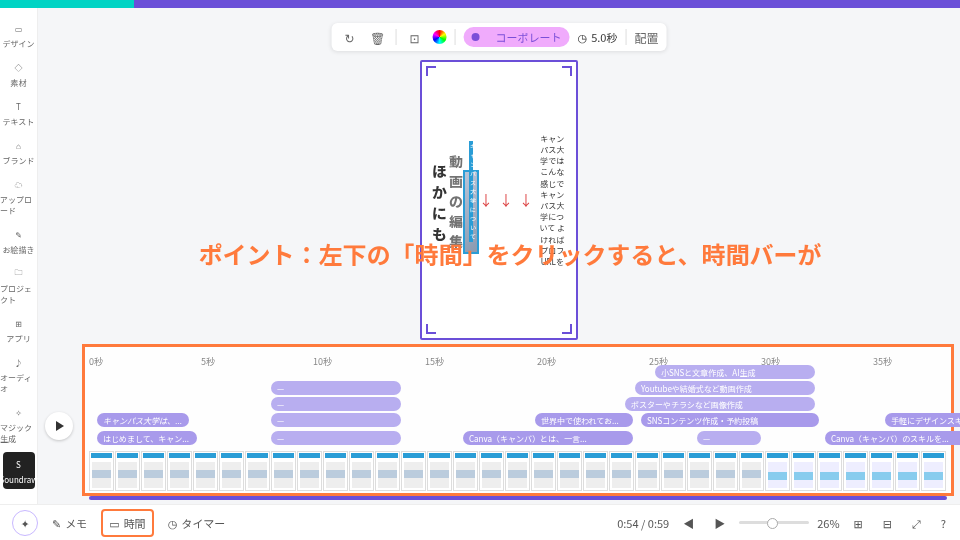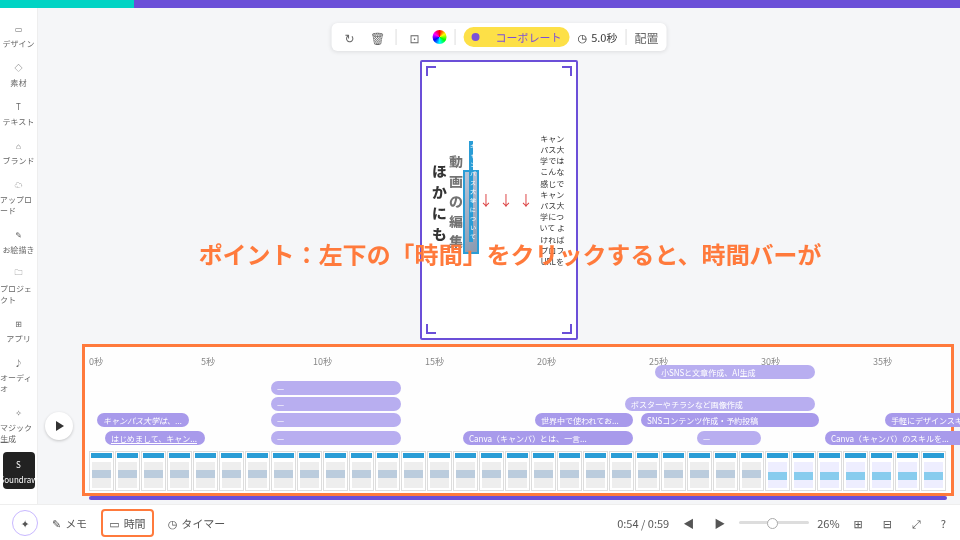--- a/index.html
+++ b/index.html
@@ -6,21 +6,21 @@
 body{width:960px;height:540px;background:#f5f6f8;position:relative;overflow:hidden;font-size:12px;color:#333}
 .topbar{position:absolute;top:0;left:0;right:0;height:8px;background:linear-gradient(90deg,#00d4c4 0,#00d4c4 14%,#6b4fd8 14%,#6b4fd8 100%)}
 .sidebar{position:absolute;left:0;top:8px;bottom:0;width:38px;background:#fff;border-right:1px solid #eee;display:flex;flex-direction:column;align-items:center;padding-top:8px;gap:2px}
 .side-item{display:flex;flex-direction:column;align-items:center;gap:2px;padding:4px 0;width:100%;cursor:pointer;color:#666;font-size:8px}
 .side-item .ico{width:16px;height:16px;display:flex;align-items:center;justify-content:center}
 .side-item.sdr{background:#222;color:#fff;border-radius:4px;margin:2px 3px;width:32px}
 .canvas-area{position:absolute;left:38px;right:0;top:8px;bottom:200px;background:#f5f6f8}
 .toolbar{position:absolute;top:15px;left:50%;transform:translateX(-50%);display:flex;align-items:center;gap:8px;background:#fff;border-radius:6px;padding:4px 8px;box-shadow:0 1px 4px rgba(0,0,0,.1)}
 .tb-btn{width:20px;height:20px;display:flex;align-items:center;justify-content:center;cursor:pointer;color:#666}
 .tb-sep{width:1px;height:16px;background:#ddd}
-.tb-pill{display:flex;align-items:center;gap:16px;padding:2px 8px;border-radius:12px;background:#fde047;color:#7b4fd8;font-size:11px;cursor:pointer}
+.tb-pill{display:flex;align-items:center;gap:16px;padding:2px 8px;border-radius:12px;background:#f0abfc;color:#7b4fd8;font-size:11px;cursor:pointer}
 .tb-pill .dot{width:8px;height:8px;border-radius:50%;background:#7b4fd8}
 .tb-time{display:flex;align-items:center;gap:4px;font-size:11px;cursor:pointer}
 .canvas-card{position:absolute;left:50%;top:52px;transform:translateX(-50%);width:158px;height:280px;background:#fff;border:2px solid #6b4fd8;border-radius:2px;padding:10px;display:flex;flex-direction:row;align-items:center}
 .cc-h1{font-size:15px;font-weight:800;letter-spacing:2px;margin-top:4px}
 .cc-h2{font-size:14px;font-weight:800;color:#737373;margin-top:2px}
 .cc-img{width:128px;height:84px;background:linear-gradient(135deg,#b8c4d8,#8a9ab0);border:2px solid #2a9dd6;margin-top:24px;position:relative}
 .cc-cap{font-size:6px;color:#fff;background:#2a9dd6;position:absolute;bottom:10px;left:4px;right:4px;text-align:center;padding:1px}
 .cc-arrows{color:#d44;font-size:14px;margin:4px 0;letter-spacing:6px}
 .cc-text{font-size:8px;text-align:center;line-height:1.4}
 .corner{position:absolute;width:10px;height:10px}
@@ -152,28 +152,29 @@
       <span>5秒</span>
       <span>10秒</span>
       <span>15秒</span>
       <span>20秒</span>
       <span>25秒</span>
       <span>30秒</span>
       <span>35秒</span>
     </div>
   <div class="tracks" id="tracks">
       <div class="chip" style="left: 12px; top: 50px; width: 92px; font-style: italic;">キャンパス大学は、...</div>
-      <div class="chip" style="left: 20px; top: 68px; width: 100px; text-decoration: underline;">はじめまして、キャン...</div>
+      <div class="chip" style="left: 12px; top: 68px; width: 100px;">はじめまして、キャン...</div>
       <div class="chip sm" style="left: 186px; top: 18px; width: 130px;">—</div>
       <div class="chip sm" style="left: 186px; top: 34px; width: 130px;">—</div>
       <div class="chip sm" style="left: 186px; top: 50px; width: 130px;">—</div>
       <div class="chip sm" style="left: 186px; top: 68px; width: 130px;">—</div>
       <div class="chip" style="left: 450px; top: 50px; width: 98px;">世界中で使われてお...</div>
       <div class="chip" style="left: 378px; top: 68px; width: 170px;">Canva（キャンバ）とは、一言...</div>
       <div class="chip sm" style="left: 570px; top: 2px; width: 160px;">小SNSと文章作成、AI生成</div>
+      <div class="chip sm" style="left: 550px; top: 18px; width: 180px;">Youtubeや結婚式など動画作成</div>
       <div class="chip sm" style="left: 540px; top: 34px; width: 190px;">ポスターやチラシなど画像作成</div>
       <div class="chip" style="left: 556px; top: 50px; width: 178px;">SNSコンテンツ作成・予約投稿</div>
       <div class="chip sm" style="left: 612px; top: 68px; width: 64px;">—</div>
       <div class="chip" style="left: 800px; top: 50px; width: 132px;">手軽にデザインスキルを...</div>
       <div class="chip" style="left: 740px; top: 68px; width: 192px;">Canva（キャンバ）のスキルを...</div>
     </div>
   <div class="thumbs" id="thumbs">
       <div class="thumb"></div>
       <div class="thumb"></div>
       <div class="thumb"></div>

